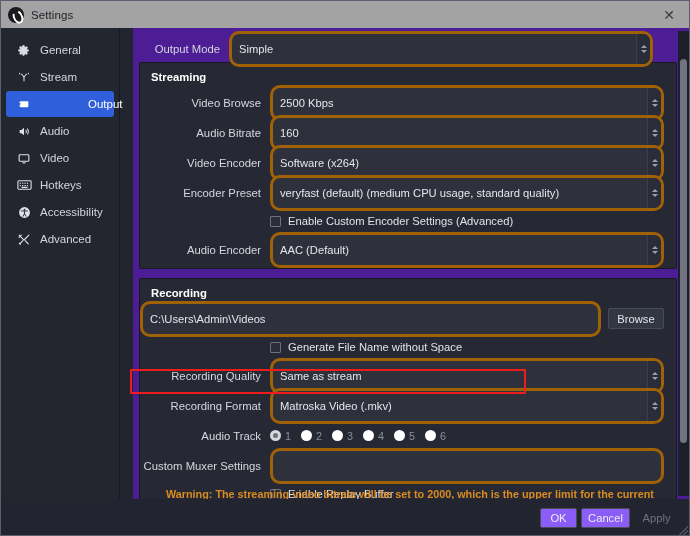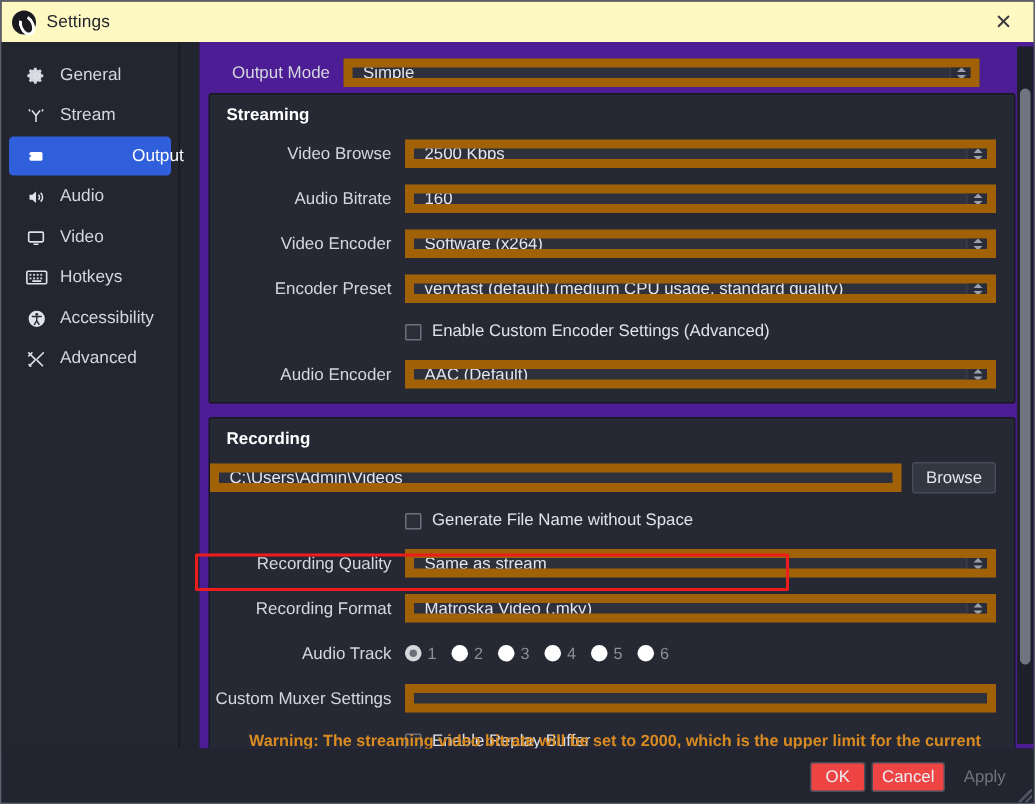--- a/index.html
+++ b/index.html
@@ -14,21 +14,21 @@
     width: 690px; height: 536px;
     background: #22252f;
     border: 1px solid #5b5f6b;
     overflow: hidden;
   }
 
   
   .titlebar {
     position: absolute; left: 0; top: 0;
     width: 690px; height: 27px;
-    background: #fef9c3;
+    background: #a3a3a3;
     display: flex; align-items: center;
   }
   .titlebar-icon {
     width: 16px; height: 16px; margin-left: 7px; margin-right: 7px;
     border-radius: 50%;
     background: #1b1b1f;
     position: relative; flex: none;
   }
   .titlebar-icon::after {
     content: ""; position: absolute; left: 5px; top: 3px;
@@ -86,24 +86,24 @@
     margin-bottom: 9px;
   }
   .lbl {
     width: 130px; text-align: right; padding-right: 9px;
     font-size: 11.3px; color: #d4d7df;
     flex: none;
     white-space: nowrap;
   }
   .field {
     flex: 1;
-    height: 19px;
+    height: 36px;
     background: #2e313c;
-    border: 6px solid #a16207;
-    border-radius: 0;
+    border: 3px solid #a16207;
+    border-radius: 10px;
     display: flex; align-items: center;
     position: relative;
     padding-left: 7px;
     font-size: 11.2px; color: #e4e6ec;
     cursor: pointer;
     overflow: hidden;
   }
   .field.plain { cursor: text; }
   .spin {
     position: absolute; right: 0; top: 0;
@@ -213,21 +213,21 @@
     padding-left: 25px;
   }
   .footer {
     position: absolute; left: 0; top: 498px;
     width: 690px; height: 38px;
     background: #22252f;
   }
   .btn {
     position: absolute; top: 9px;
     height: 20px;
-    background: #ef4444;
+    background: #8b5cf6;
     border: 1px solid #4a4e5a;
     border-radius: 2px;
     display: flex; align-items: center; justify-content: center;
     font-size: 11.2px; color: #eceef3; cursor: pointer;
   }
   .btn.ok     { left: 539px; width: 37px; }
   .btn.cancel { left: 580px; width: 49px; }
   .btn.apply  {
     left: 633px; width: 45px;
     background: transparent; border-color: transparent;

